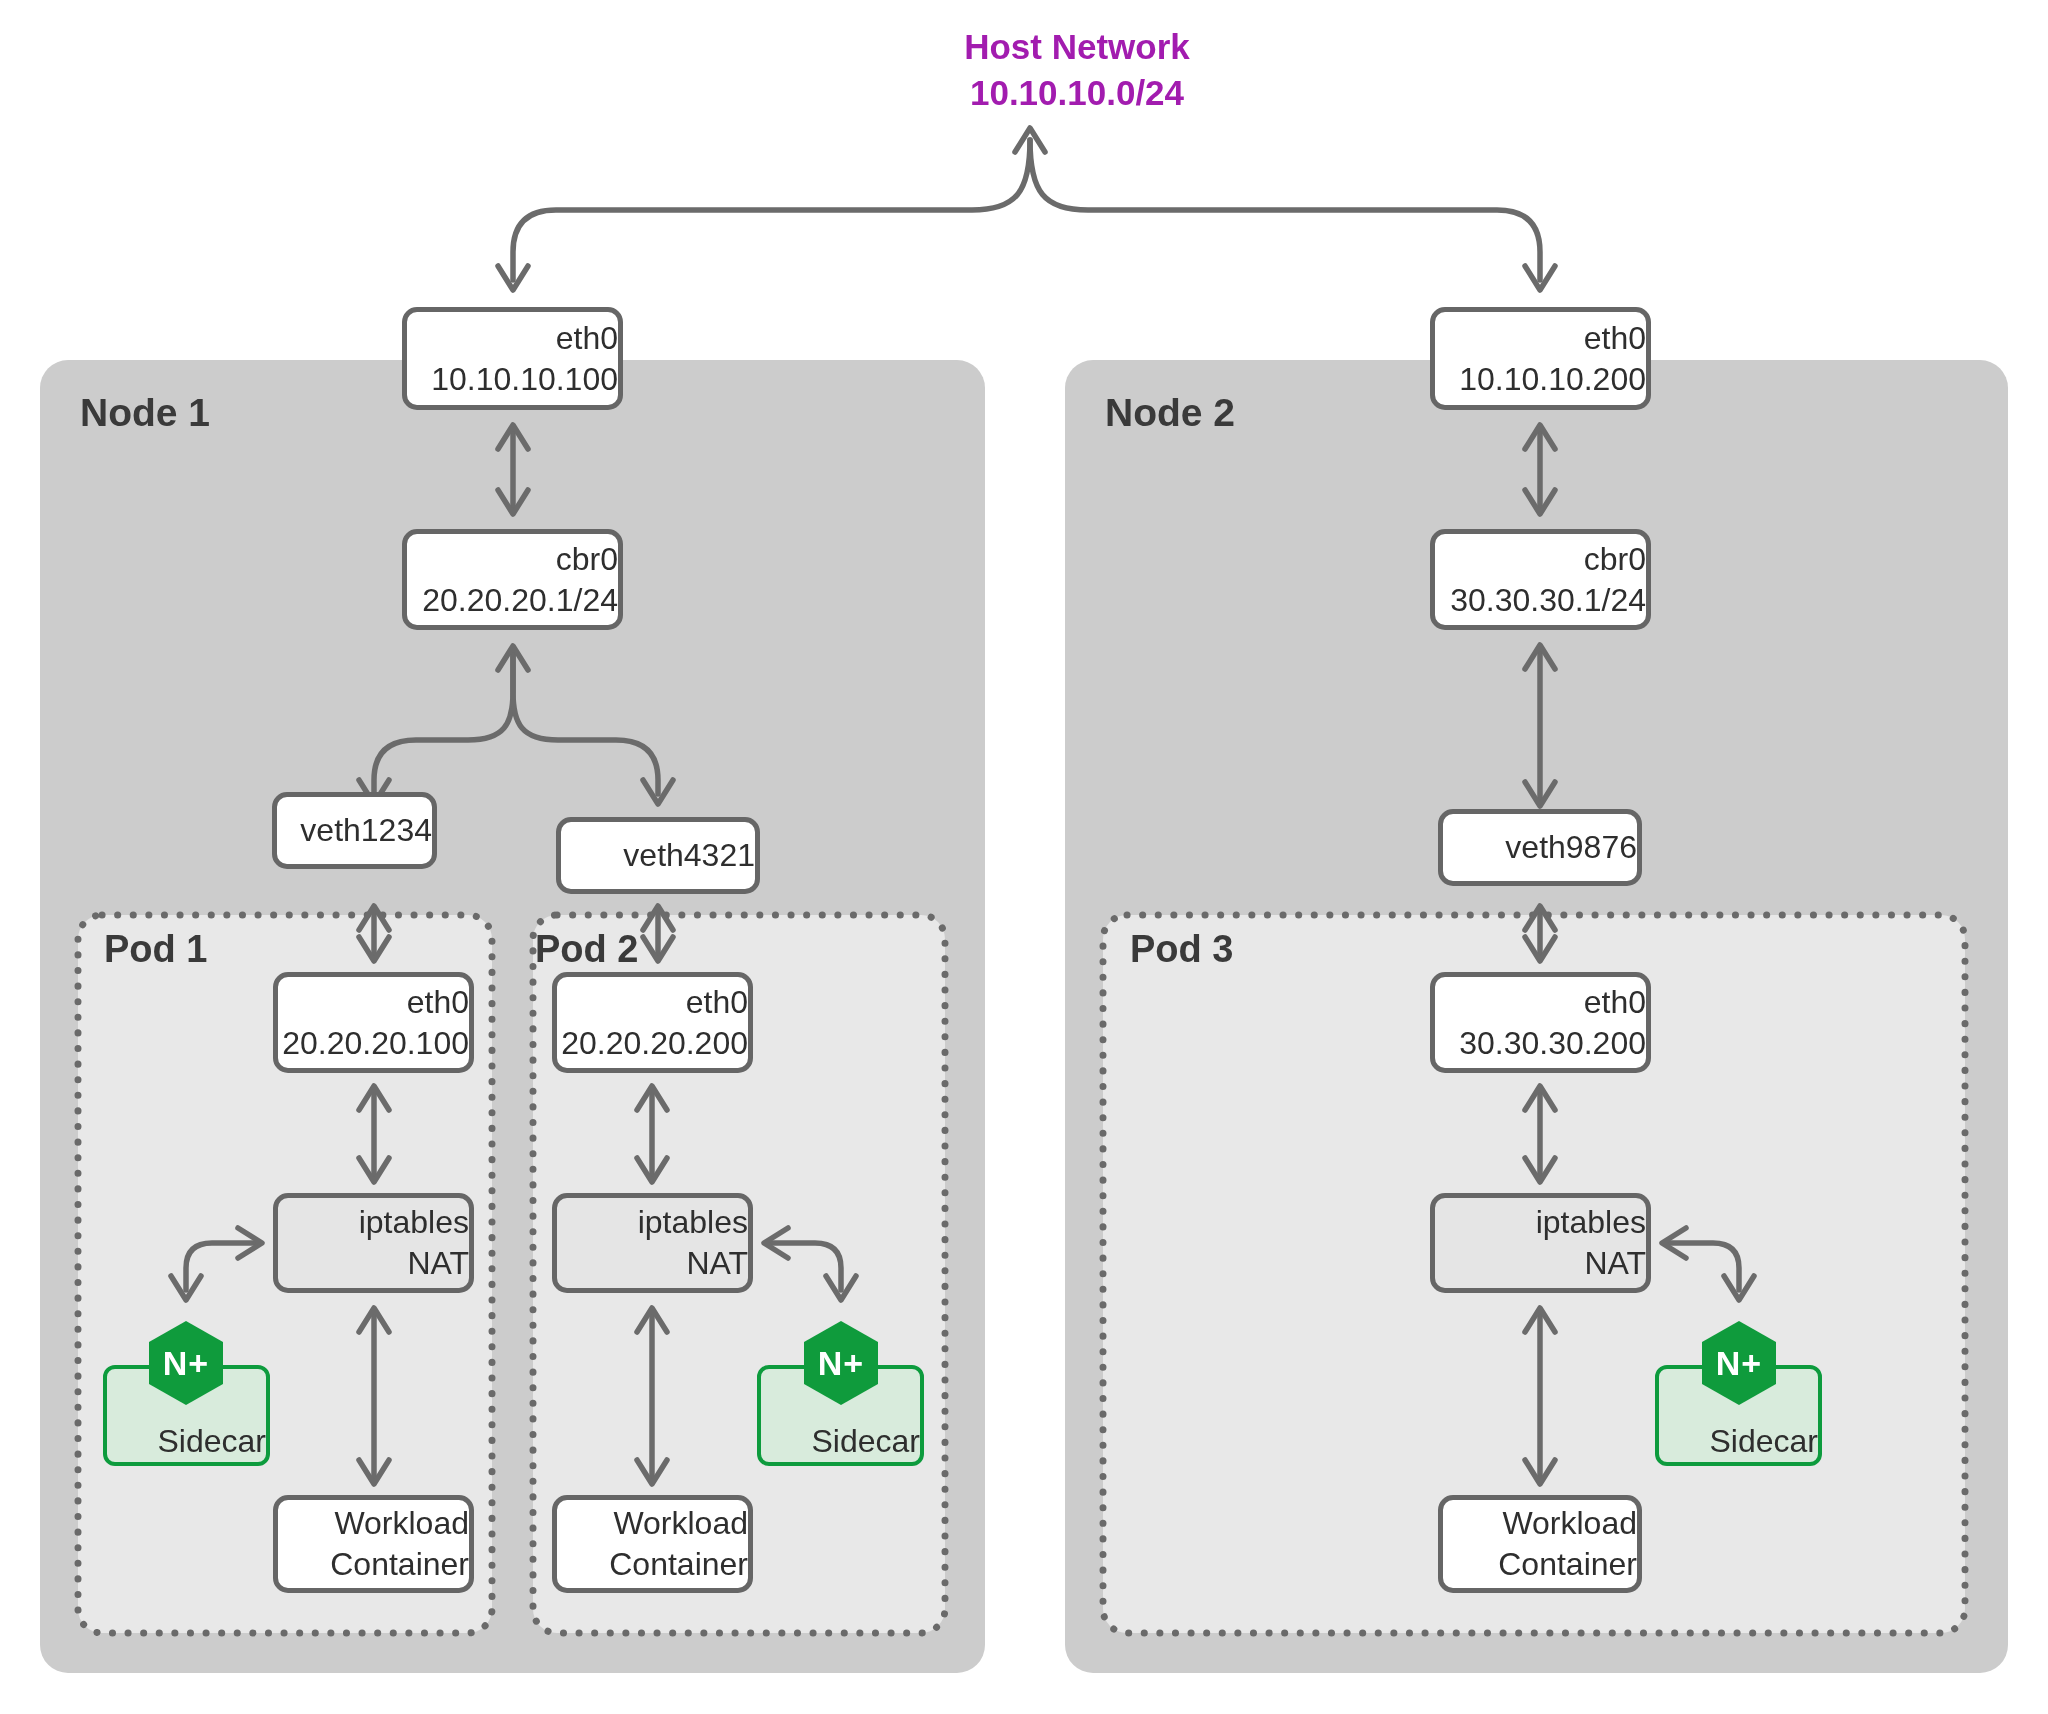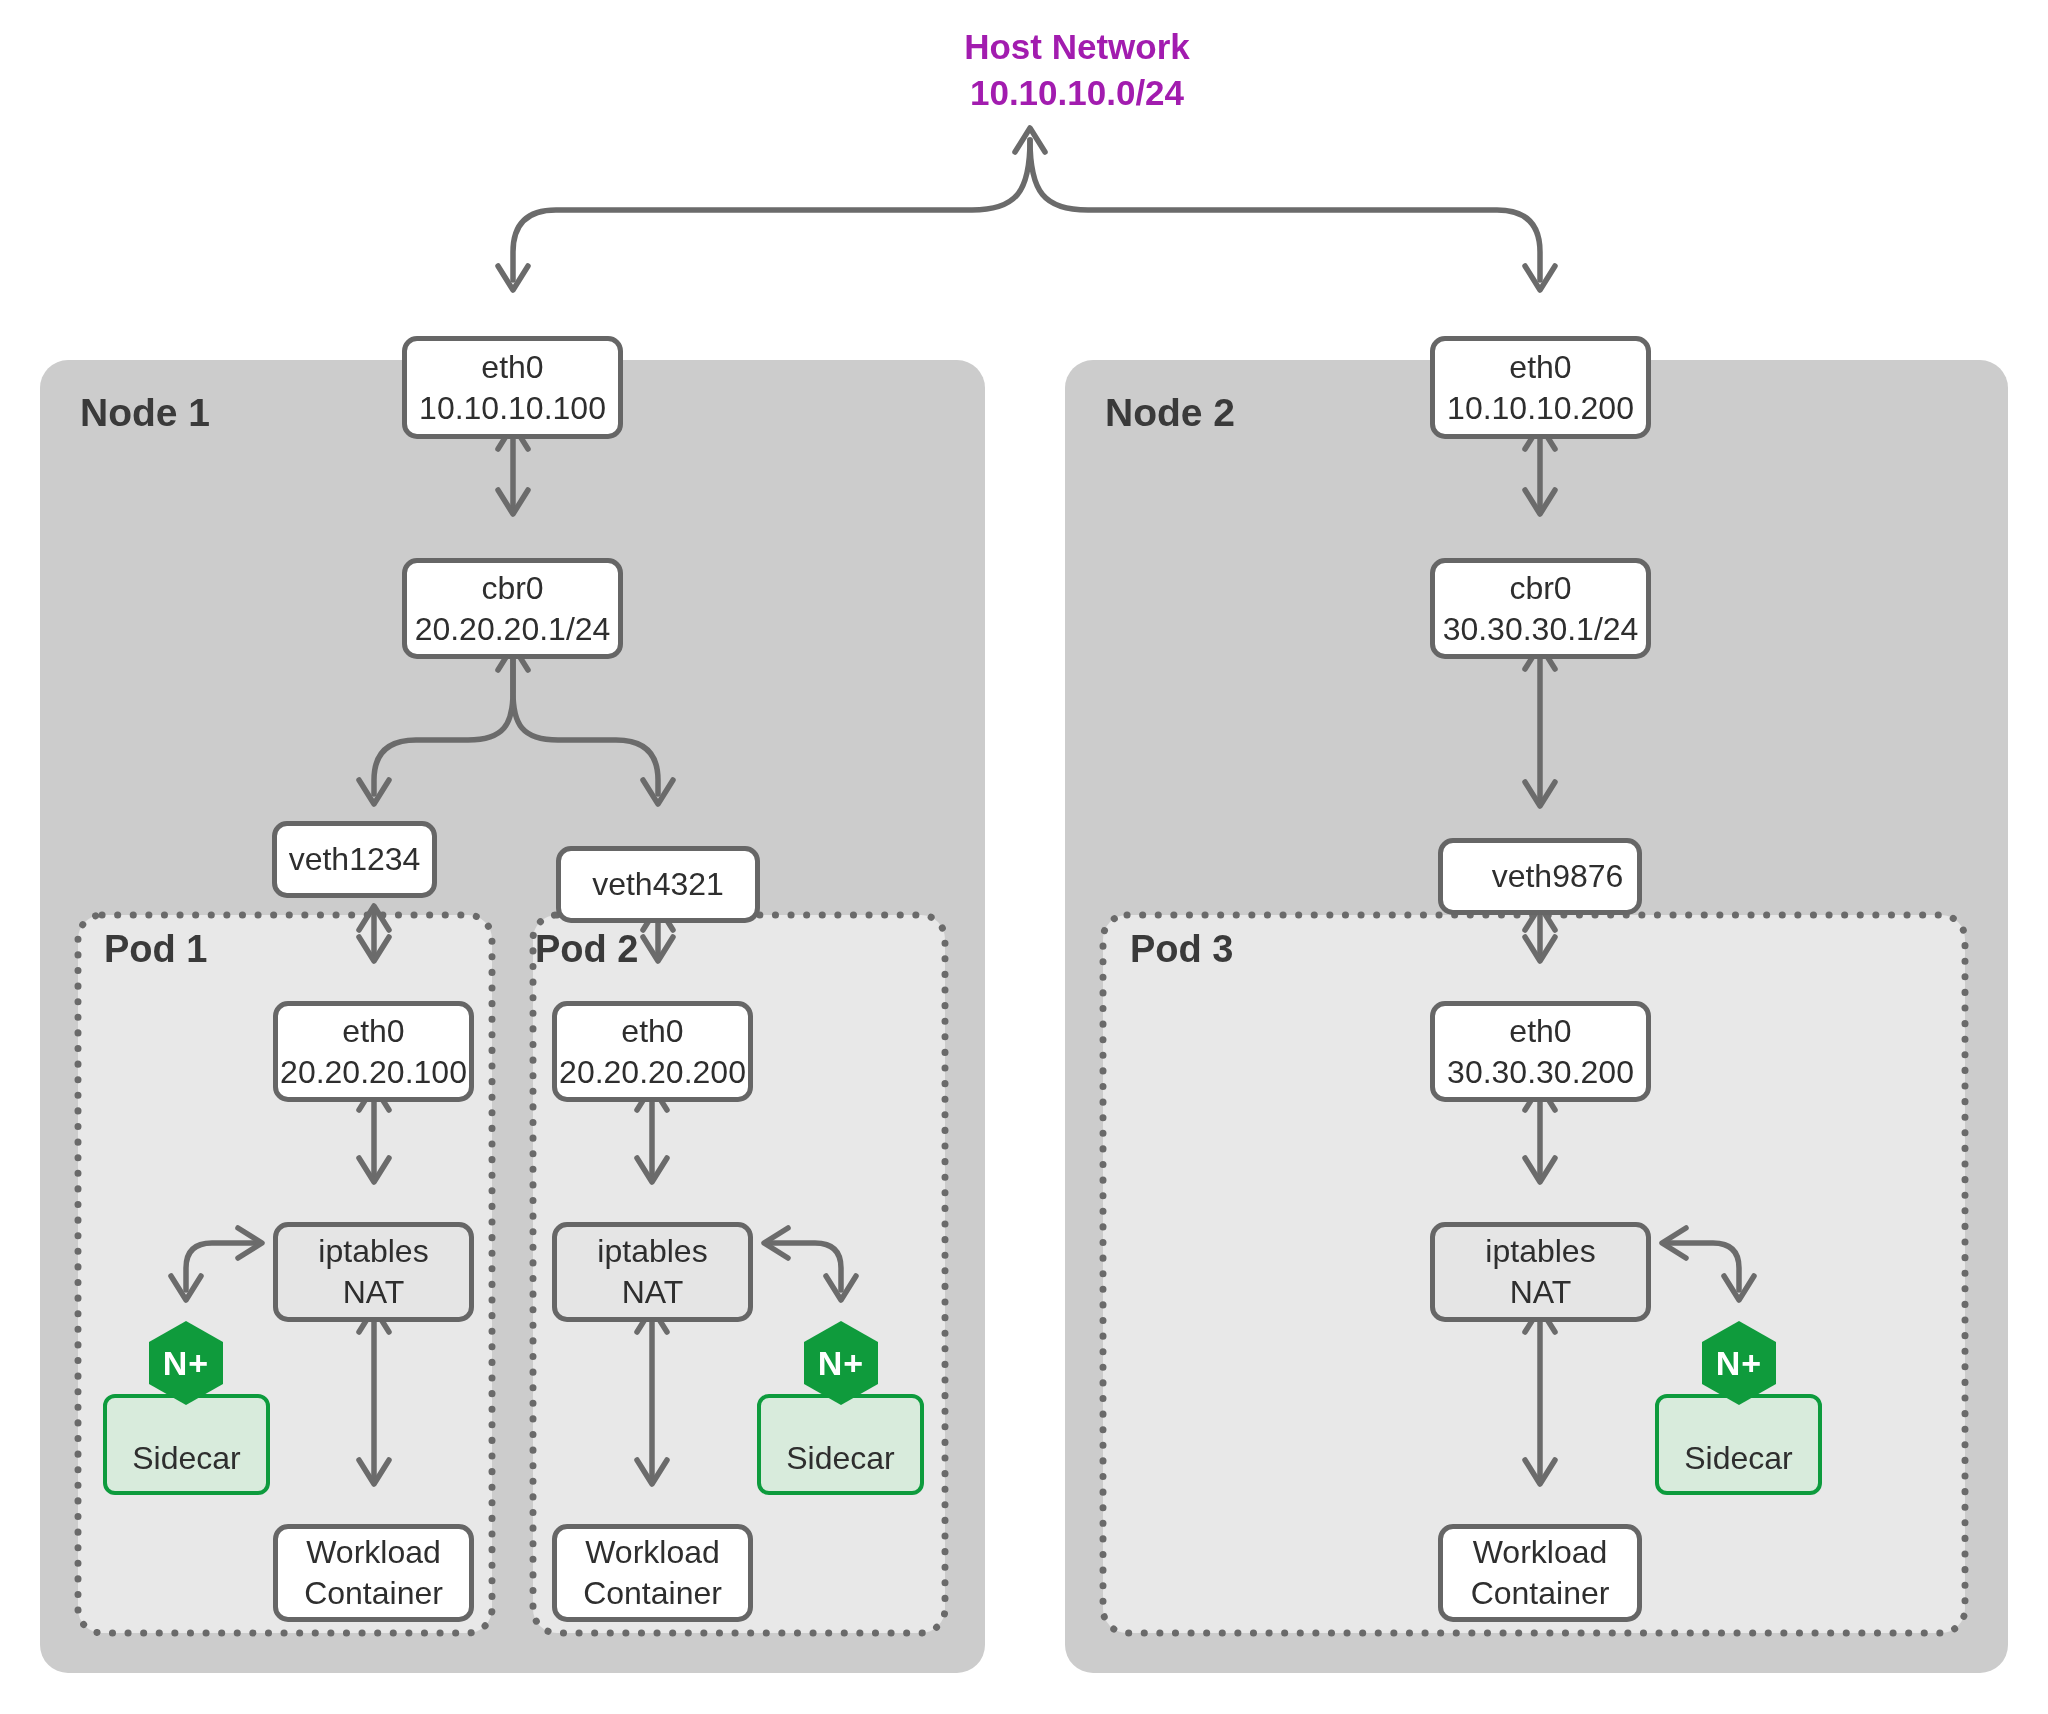--- a/index.html
+++ b/index.html
@@ -12,27 +12,27 @@
     position:absolute;font-size:39px;font-weight:bold;color:#3a3a3a;line-height:1;
     letter-spacing:0px;
   }
   .pod-label{font-size:38px;}
   .title{
     position:absolute;left:872px;top:24px;width:410px;text-align:center;
     font-size:35px;font-weight:bold;color:#a21caf;line-height:46px;
   }
   .box{
     position:absolute;background:#ffffff;border:5px solid #666666;border-radius:15px;
-    display:flex;flex-direction:column;align-items:center;justify-content:center;
-    font-size:32px;color:#2e2e2e;line-height:41px;text-align:center;box-sizing:border-box;margin-top:29px;
+    display:flex;flex-direction:column;align-items:flex-end;justify-content:center;
+    font-size:32px;color:#2e2e2e;line-height:41px;text-align:center;box-sizing:border-box;
   }
   .box.gray{background:#e5e5e5;}
   .box.sidecar{
     background:#d8ebdc;border:4px solid #0d9b3d;border-radius:12px;
-    justify-content:flex-end;padding-bottom:12px;
+    justify-content:flex-end;padding-bottom:0;
   }
   .hexagon{
     position:absolute;width:74px;height:84px;background:#0f9b3c;
     clip-path:polygon(50% 0,100% 25%,100% 75%,50% 100%,0 75%,0 25%);
     display:flex;align-items:center;justify-content:center;
     color:#ffffff;font-size:34px;font-weight:bold;letter-spacing:1px;
   }
 </style>
 </head>
 <body>

